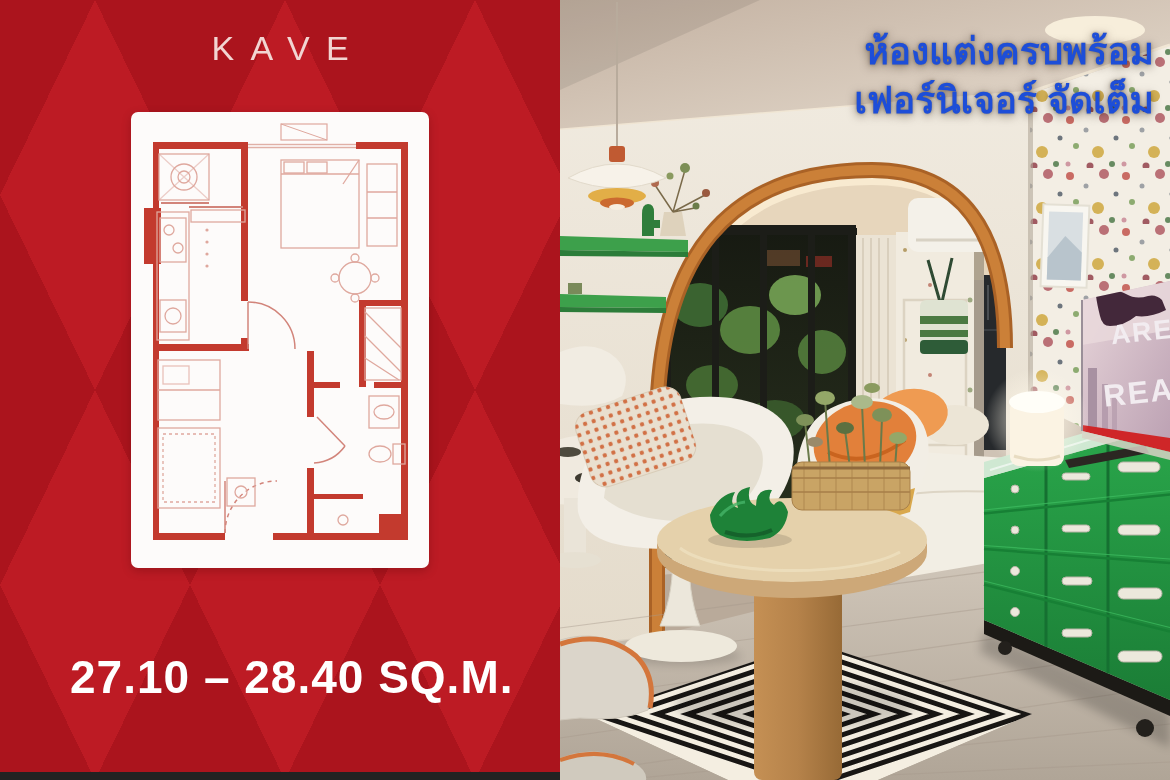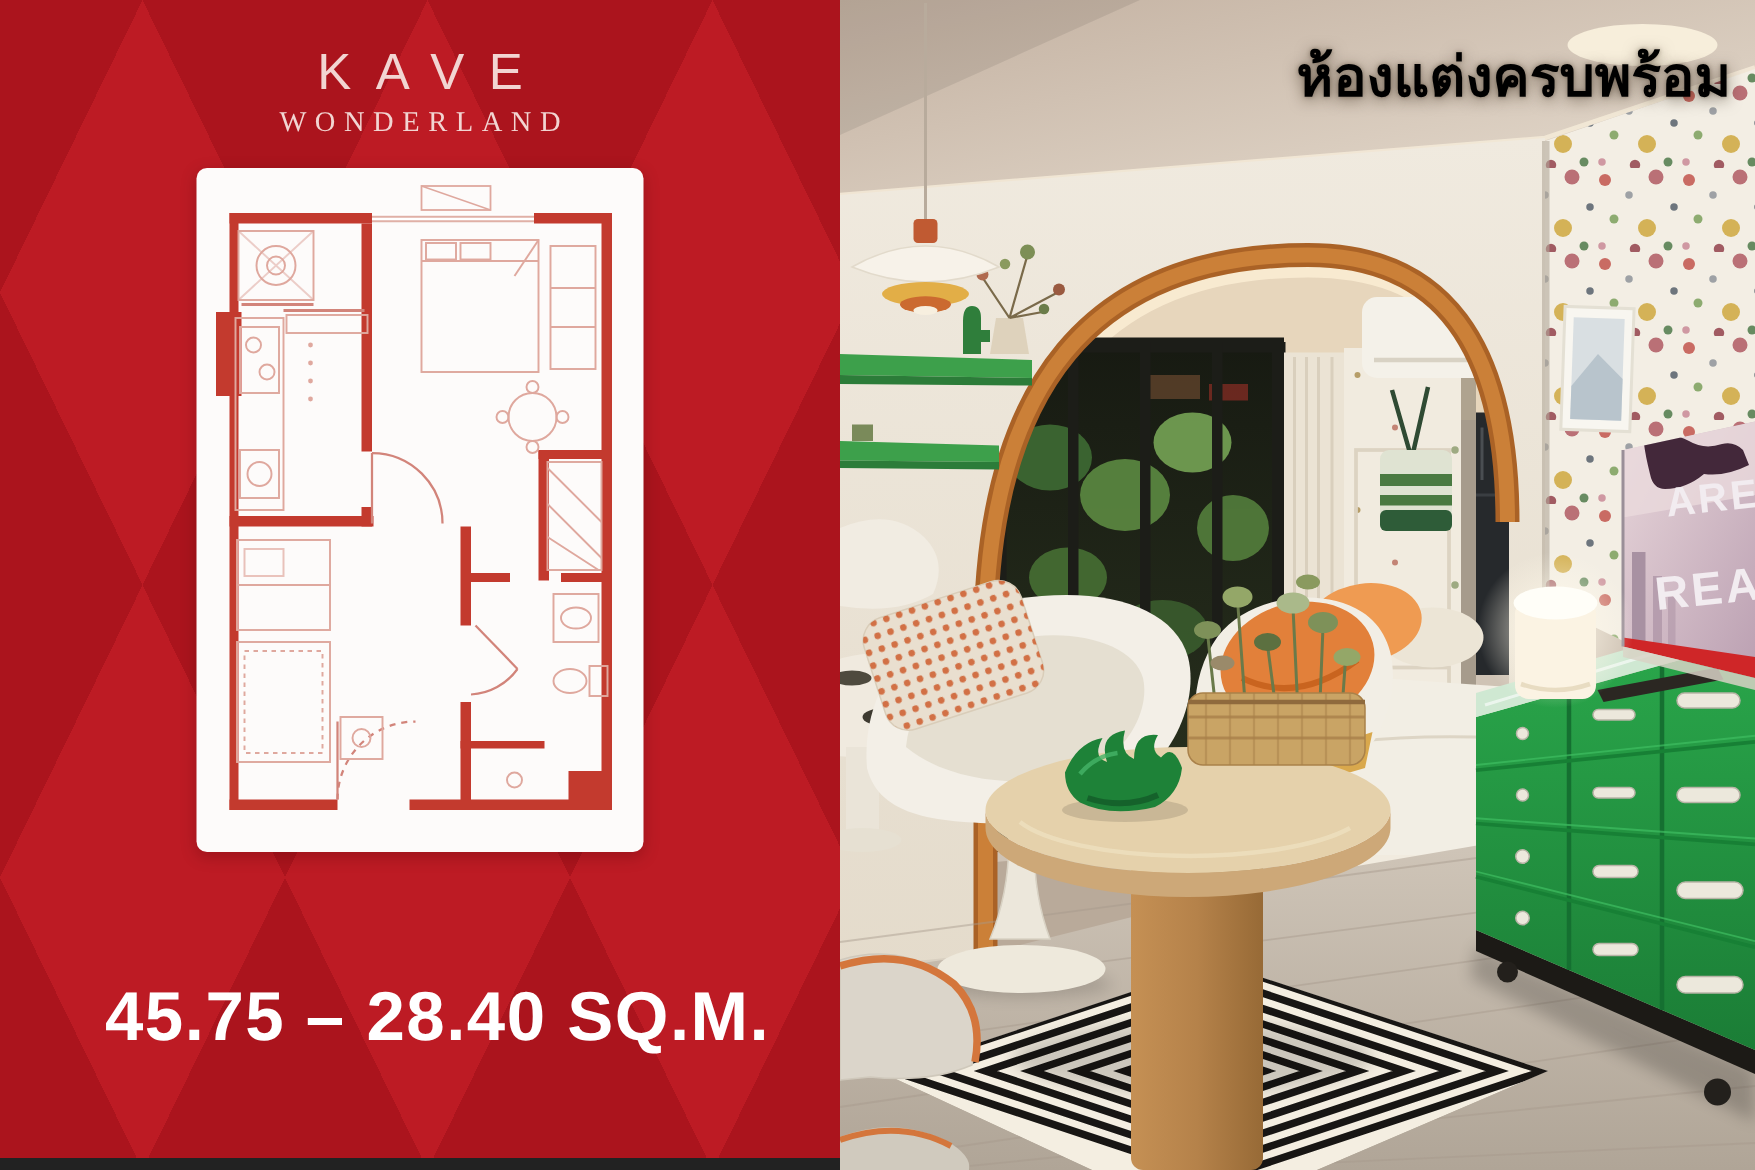--- a/index.html
+++ b/index.html
@@ -22,34 +22,33 @@
     border-radius:30px;display:flex;align-items:center;justify-content:center;
     box-shadow:0 2px 6px rgba(80,0,0,.3);}
   .unit-pill span{color:#a6121f;font-size:40px;font-weight:bold;letter-spacing:0.5px;white-space:nowrap;}
   .area-text{position:absolute;left:70px;top:650px;color:#ffffff;font-size:46px;font-weight:bold;
     letter-spacing:1px;white-space:nowrap;}
   .disclaimer{position:absolute;left:36px;top:748px;color:#f0bfbf;line-height:1.45;opacity:.9;}
   .disclaimer .th{font-size:8px;}
   .disclaimer .en{font-size:6.5px;letter-spacing:.2px;}
   
   .right-panel{position:absolute;left:560px;top:0;width:610px;height:780px;overflow:hidden;background:#cfc3b5;}
-  .overlay-caption{position:absolute;top:28px;right:16px;text-align:right;color:#000000;
+  .overlay-caption{position:absolute;top:28px;right:16px;text-align:right;color:#1d4ed8;
     font-size:37px;font-weight:bold;line-height:1.32;
     text-shadow:0 2px 10px rgba(40,25,10,.55),0 0 3px rgba(40,25,10,.35);z-index:5;}
 </style>
 </head>
 <body>
 
 <div class="banner">
 
   <div class="left-panel">
 
     <div class="logo">
       <div class="logo-kave">KAVE</div>
-      <div class="logo-sub">WONDERLAND</div>
     </div>
 
     <div class="plan-card">
       <svg width="298" height="456" viewBox="0 0 298 456">
 
         <g>
           <rect x="117" y="31" width="108" height="5" fill="#ffffff"></rect>
           <path d="M117,32.5 H225 M117,35.5 H225" stroke="#e0b0a6" stroke-width="1.4"></path>
           <rect x="150" y="12" width="46" height="16" fill="none" stroke="#dfa89e" stroke-width="1.2"></rect>
           <path d="M150,12 L196,28" stroke="#dfa89e" stroke-width="1"></path>
@@ -128,21 +127,21 @@
         <g fill="#dfa89e">
           <circle cx="76" cy="118" r="1.6"></circle>
             <circle cx="76" cy="130" r="1.6"></circle>
           <circle cx="76" cy="142" r="1.6"></circle>
             <circle cx="76" cy="154" r="1.6"></circle>
         </g>
       </svg>
     </div>
 
 
-    <div class="area-text">45.75 – 28.40 SQ.M.</div>
+    <div class="area-text">27.10 – 28.40 SQ.M.</div>
 
   </div>
 
   <div class="right-panel">
     <svg width="610" height="780" viewBox="0 0 610 780">
       <defs>
         <linearGradient id="ceilG" x1="0" y1="0" x2="1" y2="1">
           <stop offset="0" stop-color="#c3b1a1"></stop>
             <stop offset="1" stop-color="#e6dccf"></stop>
         </linearGradient>
@@ -472,15 +471,16 @@
         <circle cx="477" cy="420" r="52" fill="url(#lampGlow)"></circle>
         <rect x="450" y="400" width="54" height="66" rx="9" fill="#fbf3e3"></rect>
         <ellipse cx="477" cy="402" rx="28" ry="11" fill="#fffef8"></ellipse>
         <path d="M454,456 Q477,464 500,456" stroke="#e8dcc2" stroke-width="3" fill="none"></path>
       </g>
     </svg>
 
     
     <div class="overlay-caption">
       <div>ห้องแต่งครบพร้อม</div>
+      <div>เฟอร์นิเจอร์ จัดเต็ม</div>
     </div>
   </div>
 </div>
 
 </body></html>

